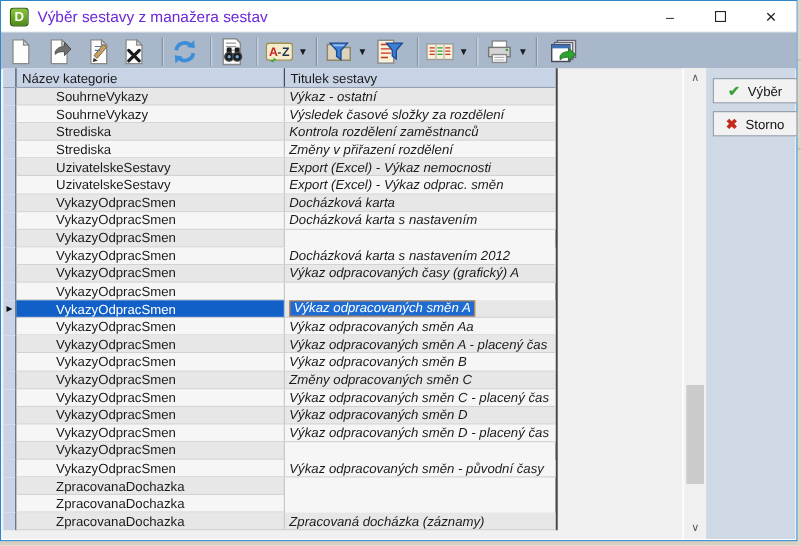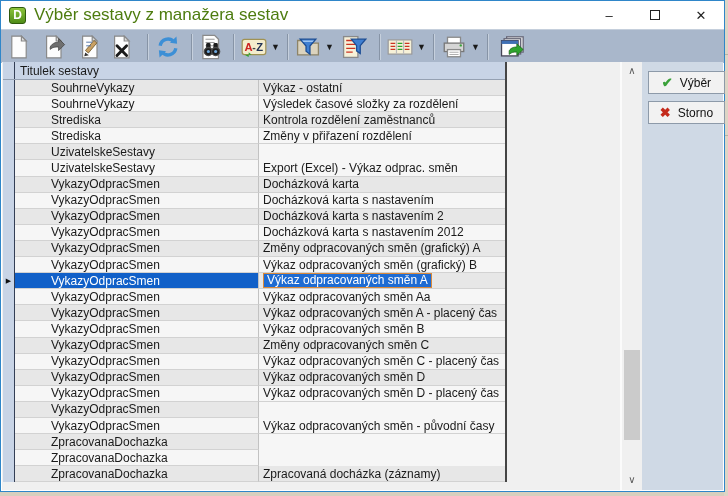--- a/index.html
+++ b/index.html
@@ -24,21 +24,21 @@
 
   
   .titlebar { position:absolute; left:0; top:0; right:0; height:28px; background:#fff; display:flex; align-items:center; }
   .app-icon {
     width:17px; height:17px; margin-left:8px;
     background: linear-gradient(#8cc43a, #4f8c18);
     border:1px solid #2f5a0d; border-radius:3px;
     color:#fff; font-weight:bold; font-size:12px;
     display:flex; align-items:center; justify-content:center;
   }
-  .title-text { margin-left:8px; font-size:17px; color:#4d7c0f; }
+  .title-text { margin-left:8px; font-size:14px; color:#6d28d9; }
   .win-controls { margin-left:auto; display:flex; height:100%; }
   .win-btn { width:46px; height:100%; display:flex; align-items:center; justify-content:center; color:#222; font-size:13px; }
   .maxi-glyph { width:10px; height:10px; border:1px solid #222; }
 
   
   .toolbar { position:absolute; left:0; top:28px; right:0; height:34px; background:#a9b7cb; border-top:1px solid #c5cfdc; }
   .tbtn { position:absolute; top:3px; height:28px; display:flex; align-items:center; }
   .tbtn svg { display:block; }
   .dd { font-size:9px; color:#1a1a1a; margin-left:4px; }
   .tsep { position:absolute; top:4px; width:2px; height:26px;
@@ -50,21 +50,21 @@
   
   .tablewrap { position:absolute; left:1px; top:0; width:504px; border-right:2px solid #454545; background:#f6f6f6; }
   .thead { display:flex; height:18px; background:#c8d4e6; border-bottom:1px solid #95a1b2; font-size:12px; color:#1a1a1a; }
   .gcol { width:12px; flex:0 0 12px; background:#c8d4e6; border-right:1px solid #333e55; }
   .hcell { display:flex; align-items:center; padding-left:5px; }
   .hcell.cat { width:244px; flex:0 0 244px; border-right:1px solid #333e55; }
   .hcell.tit { flex:1; }
   .trow { display:flex; height:16.1px; font-size:12px; color:#1a1a1a; }
   .trow .cell { display:flex; align-items:center; padding-left:5px; border-bottom:1px solid #d2d2d2; white-space:nowrap; overflow:hidden; }
   .trow .cat { width:244px; flex:0 0 244px; border-right:1px solid #c2c2c2;padding-left:36px; }
-  .trow .tit { flex:1; padding-left:4px; }
+  .trow .tit { flex:1; padding-left:4px;font-style:italic; }
   .trow:nth-child(odd) .cell { background:#e7e7e7; }
   .trow:nth-child(even) .cell { background:#f6f6f6; }
   .trow .gcell { width:12px; flex:0 0 12px; background:#c8d4e6; border-right:1px solid #333e55;
     display:flex; align-items:center; justify-content:center; font-size:7px; color:#111; }
   .trow.selected .cat { background:#1160c8; color:#fff; }
   .editbox { display:inline-block; background:#1e6bd2; border:1px solid #d98a3c; color:#fff;
     padding:0 3px; line-height:13px; height:15px; }
 
   
   .vscroll { position:absolute; left:618px; width:22px; top:0; bottom:0; background:#f0f0f0; border-left:2px solid #fbfbfb; }
@@ -220,20 +220,21 @@
         <path d="M8 13c1.5-3 5-3 6-3V7.5l5 4.5-5 4.5V14c-2.5 0-4 0-6 1.8z" fill="#2ea32e" stroke="#196419" stroke-width="0.6"></path>
       </svg>
     </div>
   </div>
 
   <div class="content">
 
     <div class="tablewrap">
       <div class="thead">
         <div class="gcol"></div>
+        <div class="hcell cat">Název kategorie</div>
         <div class="hcell tit">Titulek sestavy</div>
       </div>
       <div>
           <div class="trow">
     <div class="gcell"></div>
     <div class="cell cat">SouhrneVykazy</div>
     <div class="cell tit">
               <span class="ttext">Výkaz - ostatní</span>
             </div>
   </div>
@@ -254,20 +255,23 @@
           <div class="trow">
     <div class="gcell"></div>
     <div class="cell cat">Strediska</div>
     <div class="cell tit">
               <span class="ttext">Změny v přiřazení rozdělení</span>
             </div>
   </div>
           <div class="trow">
     <div class="gcell"></div>
     <div class="cell cat">UzivatelskeSestavy</div>
+    <div class="cell tit">
+              <span class="ttext">Export (Excel) - Výkaz nemocnosti</span>
+            </div>
   </div>
           <div class="trow">
     <div class="gcell"></div>
     <div class="cell cat">UzivatelskeSestavy</div>
     <div class="cell tit">
               <span class="ttext">Export (Excel) - Výkaz odprac. směn</span>
             </div>
   </div>
           <div class="trow">
     <div class="gcell"></div>
@@ -279,44 +283,38 @@
           <div class="trow">
     <div class="gcell"></div>
     <div class="cell cat">VykazyOdpracSmen</div>
     <div class="cell tit">
               <span class="ttext">Docházková karta s nastavením</span>
             </div>
   </div>
           <div class="trow">
     <div class="gcell"></div>
     <div class="cell cat">VykazyOdpracSmen</div>
-    <div class="cell tit">
-              <span class="ttext">Docházková karta s nastavením 2</span>
-            </div>
   </div>
           <div class="trow">
     <div class="gcell"></div>
     <div class="cell cat">VykazyOdpracSmen</div>
     <div class="cell tit">
               <span class="ttext">Docházková karta s nastavením 2012</span>
             </div>
   </div>
           <div class="trow">
     <div class="gcell"></div>
     <div class="cell cat">VykazyOdpracSmen</div>
     <div class="cell tit">
-              <span class="ttext">Změny odpracovaných směn (grafický) A</span>
-            </div>
-  </div>
-          <div class="trow">
-    <div class="gcell"></div>
-    <div class="cell cat">VykazyOdpracSmen</div>
-    <div class="cell tit">
-              <span class="ttext">Výkaz odpracovaných směn (grafický) B</span>
-            </div>
+              <span class="ttext">Výkaz odpracovaných časy (grafický) A</span>
+            </div>
+  </div>
+          <div class="trow">
+    <div class="gcell"></div>
+    <div class="cell cat">VykazyOdpracSmen</div>
   </div>
           <div class="trow selected">
     <div class="gcell">▶</div>
     <div class="cell cat">VykazyOdpracSmen</div>
     <div class="cell tit">
               <span class="ttext editbox">Výkaz odpracovaných směn A</span>
             </div>
   </div>
           <div class="trow">
     <div class="gcell"></div>

